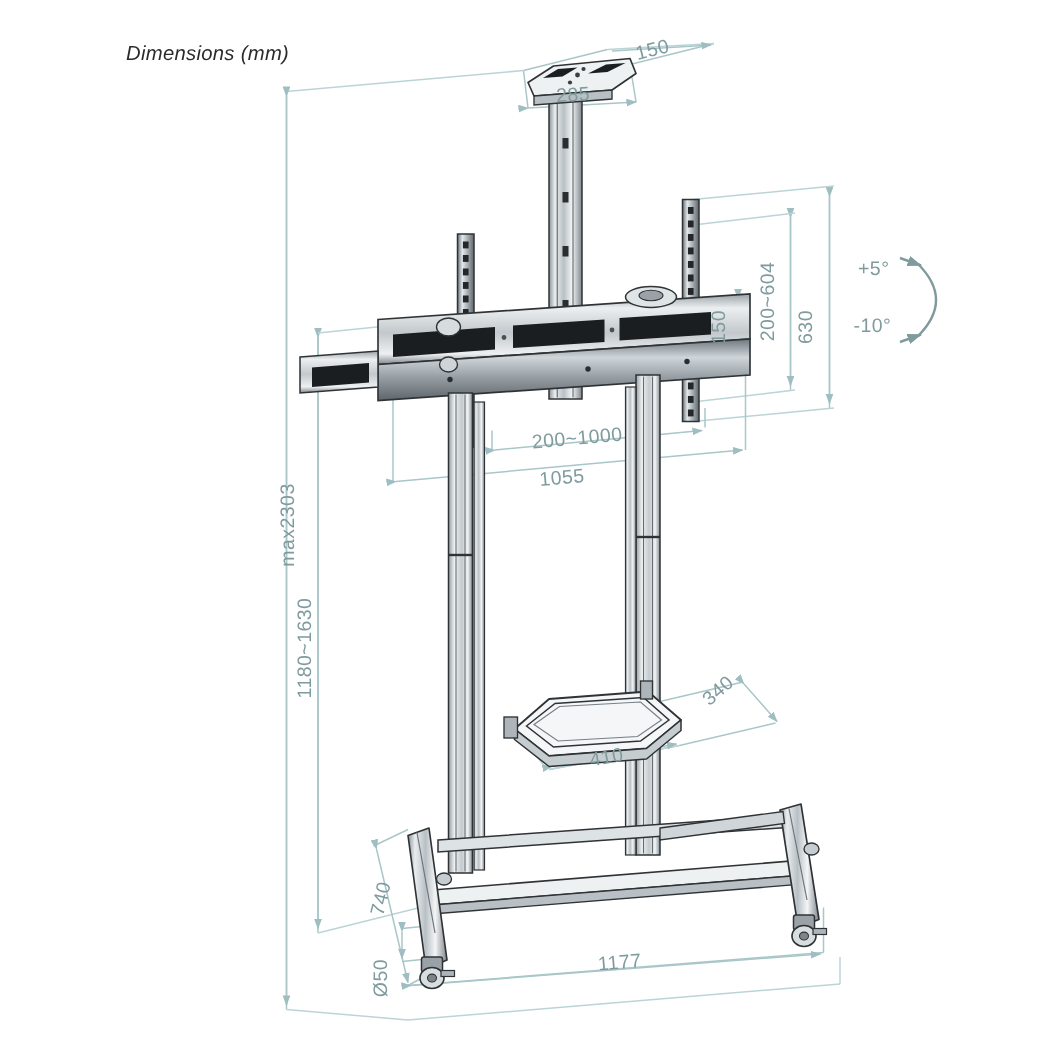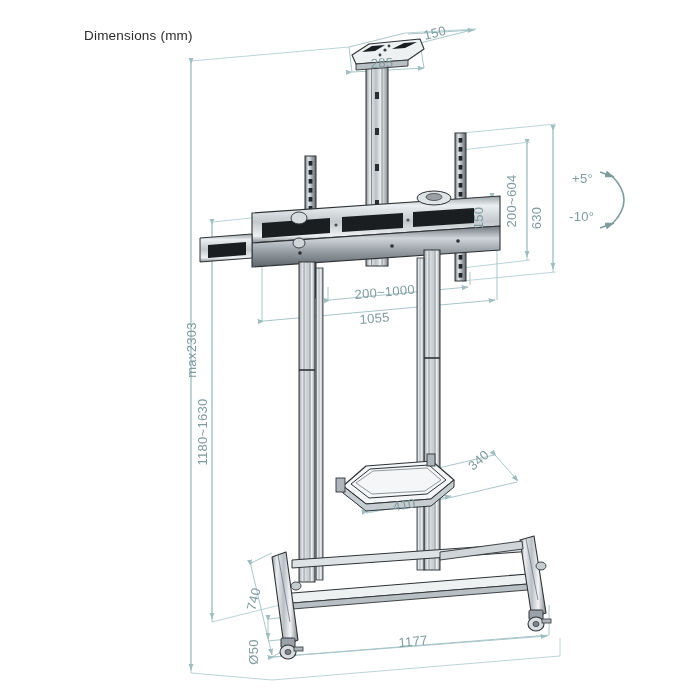--- a/index.html
+++ b/index.html
@@ -22,20 +22,21 @@
     background: #ffffff;
   }
   #title {
     position: absolute;
     left: 84px;
     top: 28px;
     font-size: 13.5px;
     color: #2b2b2b;
     letter-spacing: 0.2px;
     white-space: nowrap;
+    font-style: italic;
   }
   svg.draw {
     position: absolute;
     left: 0;
     top: 0;
     width: 700px;
     height: 700px;
   }
   .dimtext {
     font-family: "Liberation Sans", sans-serif;

